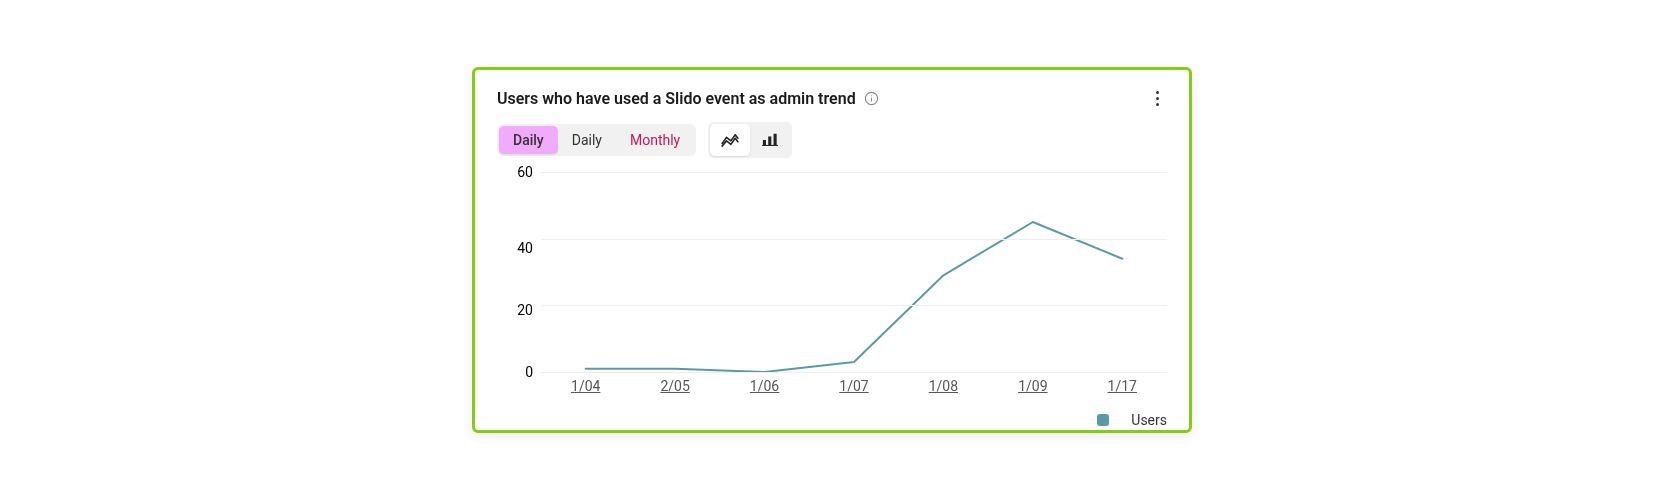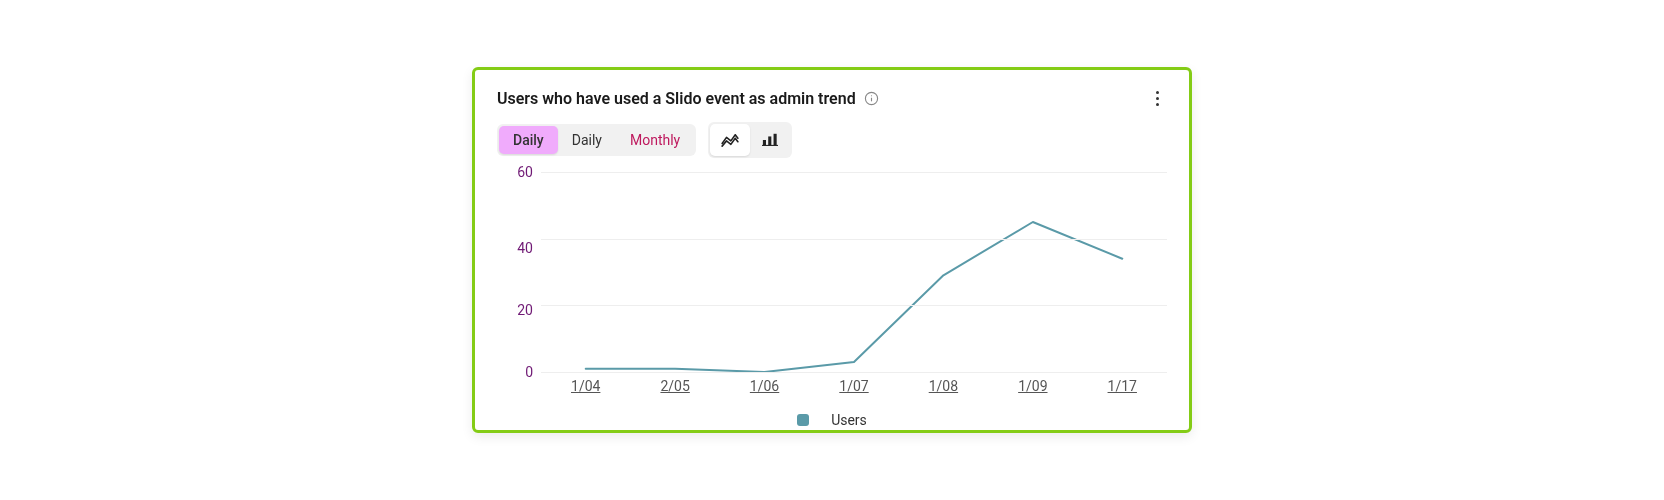--- a/index.html
+++ b/index.html
@@ -117,21 +117,21 @@
       top: 0;
       height: 200px;
       width: 36px;
       display: flex;
       flex-direction: column;
       justify-content: space-between;
       align-items: flex-end;
     }
     .y-tick {
       font-size: 14px;
-      color: #701a75;
+      color: #000000;
       line-height: 1;
       transform: translateY(50%);
       text-align: right;
     }
     .y-tick:first-child { transform: translateY(-50%);}
     .y-tick:last-child { transform: translateY(50%);}
     .plot {
       position: absolute;
       left: 44px;
       right: 0;
@@ -159,21 +159,21 @@
       flex: 1;
       text-decoration: underline;
     }
     .legend {
       position: absolute;
       left: 0;
       right: 0;
       bottom: -16px;
       display: flex;
       align-items: center;
-      justify-content: center;
+      justify-content: flex-end;
       gap: 22px;
       font-size: 14px;
       color: #333;
     }
     .legend-swatch {
       width: 12px;
       height: 12px;
       border-radius: 3px;
     }
     svg.line-svg {

